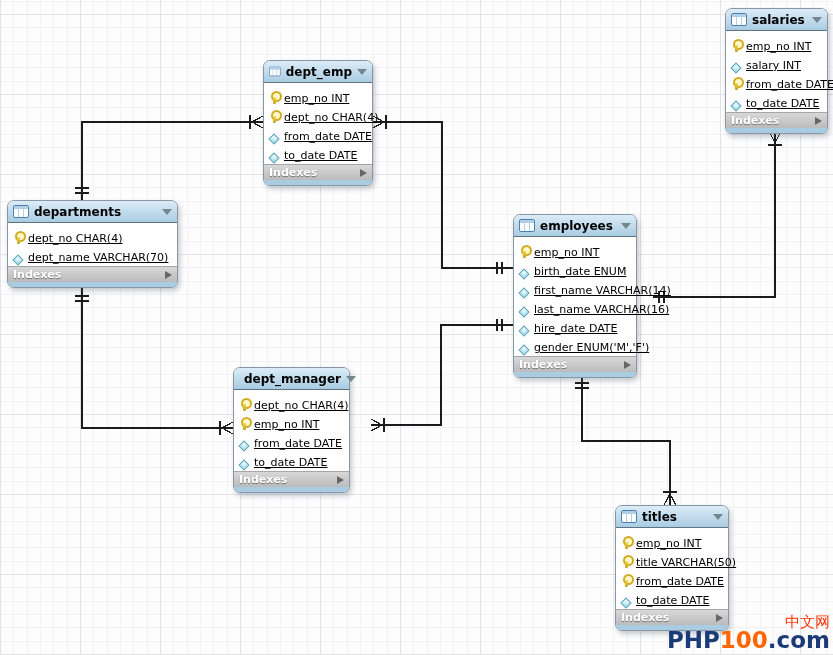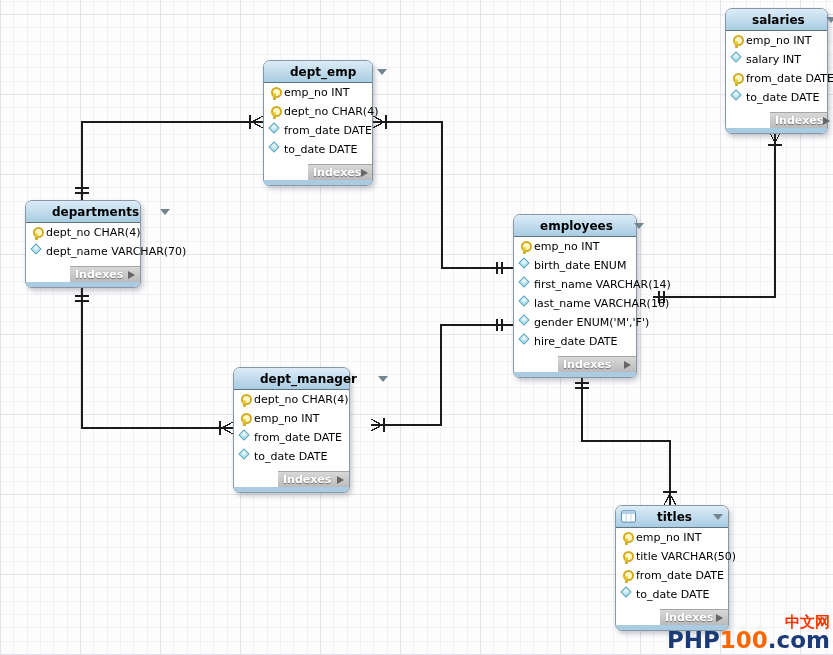--- a/index.html
+++ b/index.html
@@ -16,64 +16,64 @@
   }
   #wires { position:absolute; left:0; top:0; z-index:1; }
   #wires .wire { fill:none; stroke:#1b1b1b; stroke-width:1.2; shape-rendering:crispEdges; }
 
   .table-card {
     position:absolute; z-index:2; background:#fff;
     border:1px solid #8798a4; border-radius:7px;
     box-shadow:2px 3px 5px rgba(70,80,90,.30);
   }
   .table-header {
-    display:flex; align-items:center; gap:21px; height:22px; padding:0 5px;
+    display:flex; align-items:center; gap:5px; height:22px; padding:0 5px;
     background:linear-gradient(#dcecf7, #a9cce2);
     border-bottom:1px solid #5e7380; border-radius:6px 6px 0 0;
   }
   .table-title { flex:1; font-weight:bold; font-size:12px; color:#000; }
   .collapse-tri {
     width:0; height:0; border-left:5px solid transparent;
     border-right:5px solid transparent; border-top:6px solid #73868f;
   }
   .table-rows { padding:3px 0 2px; background:#fff; }
   .field-row {
-    display:flex; align-items:flex-start; gap:5px; height:19px; padding:0 5px;
-    font-size:11px; color:#000; white-space:nowrap;
+    display:flex; align-items:flex-end; gap:5px; height:19px; padding:0 5px;
+    font-size:11px; color:#000; white-space:nowrap;text-decoration:underline;
   }
   .icon-key { position:relative; width:10px; height:15px; flex:0 0 10px; }
   .icon-key::before {
     content:""; position:absolute; left:2px; top:1px; width:7px; height:7px;
     border-radius:50%; border:2px solid #d2ab22; background:#fff9c8;
   }
   .icon-key::after {
     content:""; position:absolute; left:4px; top:7px; width:3px; height:7px;
     background:linear-gradient(#f2da4e, #c5a11c); border-radius:1px;
   }
   .icon-diamond {
     width:8px; height:8px; flex:0 0 8px; margin:0 1px; transform:rotate(45deg);
     background:radial-gradient(circle at 35% 35%, #f4fdff, #8cd3e6);
     border:1px solid #5aa4ba;
   }
   .table-footer {
     display:flex; align-items:center; height:16px; padding:0 5px;
-    background:linear-gradient(#d8d8d8, #bbbbbb); border-top:1px solid #a6a6a6;margin-left:44px;
+    background:linear-gradient(#d8d8d8, #bbbbbb); border-top:1px solid #a6a6a6;
   }
   .footer-label {
     flex:1; color:#fff; font-weight:bold; font-size:11px;
     text-shadow:0 1px 1px rgba(105,105,105,.9);
   }
   .expand-tri {
     width:0; height:0; border-top:4px solid transparent;
     border-bottom:4px solid transparent; border-left:7px solid #666;
   }
   .table-bottomstrip { height:5px; background:#a9cce2; border-radius:0 0 6px 6px; }
 
   .watermark { position:absolute; right:3px; bottom:3px; z-index:3; text-align:right; }
-  .wm-cn  { font-size:15px; font-weight:bold; line-height:14px;text-align:right; }
+  .wm-cn  { font-size:15px; font-weight:normal; line-height:14px;text-align:right; }
   .wm-url { font-size:23px; font-weight:bold; line-height:23px;margin-left:37px; }
 </style>
 </head>
 <body>
 
 <div id="canvas">
   <svg id="wires" width="833" height="655">
       <polyline points="82,200 82,122 263,122" class="wire"></polyline>
       <polyline points="75,188 89,188" class="wire"></polyline>
       <polyline points="75,193 89,193" class="wire"></polyline>
@@ -179,21 +179,21 @@
           <span class="icon-diamond"></span>
           <span>to_date DATE</span>
         </div>
       </div>
     <div class="table-footer">
       <span class="footer-label">Indexes</span>
       <span class="expand-tri"></span>
     </div>
     <div class="table-bottomstrip"></div>
   </div>
-    <div class="table-card" style="left: 25px; top: 200px; width: 116px;">
+    <div class="table-card" style="left: 7px; top: 200px; width: 171px;">
     <div class="table-header">
       <svg class="icon-table" width="16" height="13" viewBox="0 0 16 13">
         <rect x="0.5" y="0.5" width="15" height="12" rx="1.5" fill="#ffffff" stroke="#4a7fb0"></rect>
         <rect x="1" y="1" width="14" height="3" fill="#b3cfe6"></rect>
         <line x1="5.5" y1="1" x2="5.5" y2="12" stroke="#b3cfe6"></line>
         <line x1="10.5" y1="1" x2="10.5" y2="12" stroke="#b3cfe6"></line>
       </svg>
       <span class="table-title">departments</span>
       <span class="collapse-tri"></span>
     </div>
@@ -236,26 +236,26 @@
         <div class="field-row">
           <span class="icon-diamond"></span>
           <span>first_name VARCHAR(14)</span>
         </div>
         <div class="field-row">
           <span class="icon-diamond"></span>
           <span>last_name VARCHAR(16)</span>
         </div>
         <div class="field-row">
           <span class="icon-diamond"></span>
+          <span>hire_date DATE</span>
+        </div>
+        <div class="field-row">
+          <span class="icon-diamond"></span>
           <span>gender ENUM('M','F')</span>
         </div>
-        <div class="field-row">
-          <span class="icon-diamond"></span>
-          <span>hire_date DATE</span>
-        </div>
       </div>
     <div class="table-footer">
       <span class="footer-label">Indexes</span>
       <span class="expand-tri"></span>
     </div>
     <div class="table-bottomstrip"></div>
   </div>
     <div class="table-card" style="left: 233px; top: 367px; width: 117px;">
     <div class="table-header">
       <svg class="icon-table" width="16" height="13" viewBox="0 0 16 13">

